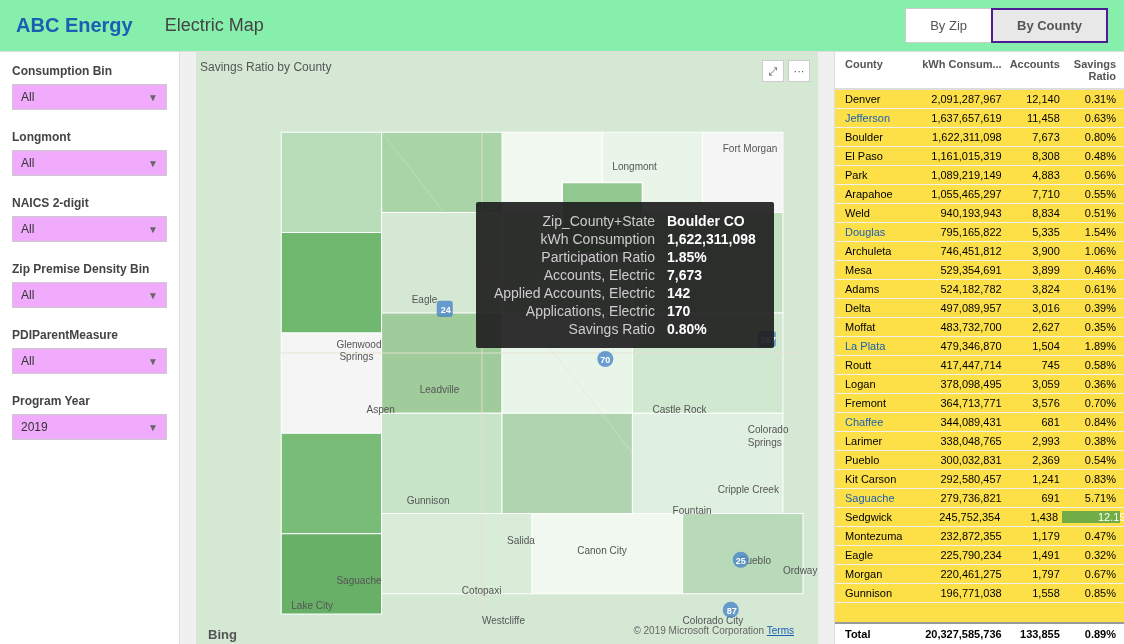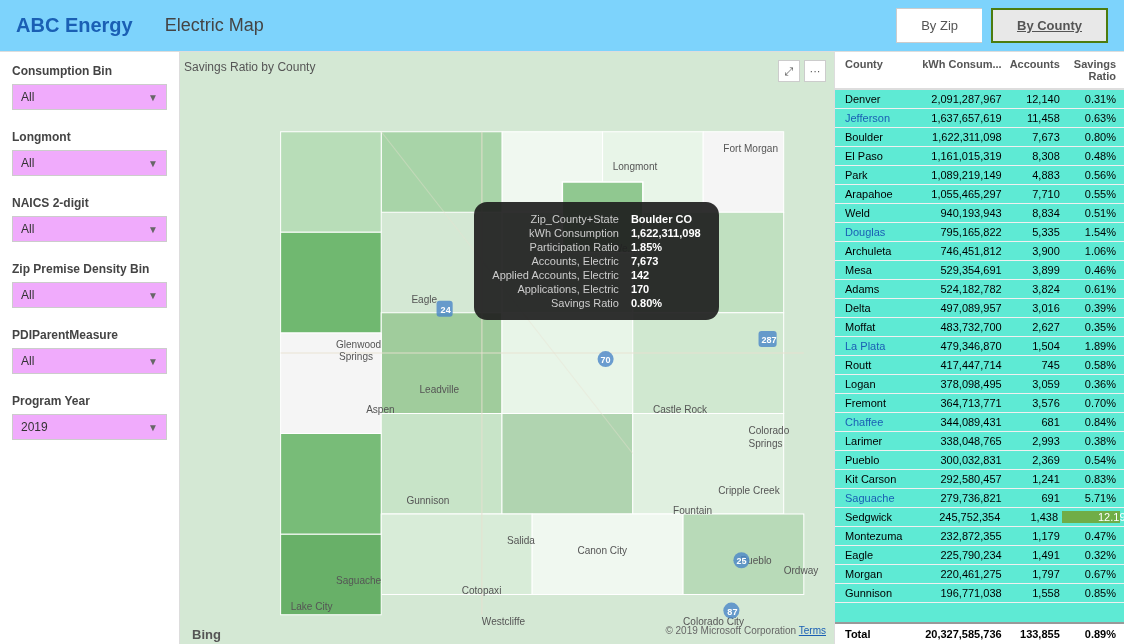--- a/index.html
+++ b/index.html
@@ -1,60 +1,60 @@
 <!DOCTYPE html>
 <html><head>
   <meta charset="utf-8">
   <style>
     * { box-sizing: border-box; margin: 0; padding: 0; }
     body { font-family: 'Segoe UI', Arial, sans-serif; font-size: 12px; background: #f0f0f0; width: 1124px; height: 644px; overflow: hidden; display: flex; flex-direction: column; }
 
     
-    .header { display: flex; align-items: center; background: #7dd3fc; padding: 8px 16px; border-bottom: 1px solid #ddd; height: 52px; }
+    .header { display: flex; align-items: center; background: #86efac; padding: 8px 16px; border-bottom: 1px solid #ddd; height: 52px; }
     .logo { color: #1a5fb4; font-size: 20px; font-weight: bold; margin-right: 32px; }
     .page-title { font-size: 18px; color: #444; flex: 1; }
-    .toggle-buttons { display: flex; gap: 9px; }
+    .toggle-buttons { display: flex; gap: 0; }
     .toggle-btn { padding: 8px 24px; border: 1px solid #ccc; background: white; cursor: pointer; font-size: 13px; color: #555; }
-    .toggle-btn.active { background: #e8e8e8; font-weight: 600; border: 2px solid #4d7c0f; text-decoration: underline; }
+    .toggle-btn.active { background: #e8e8e8; font-weight: 600; border: 2px solid #4c1d95; }
     .toggle-btn:first-child { border-right: none; }
 
     
-    .main { display: flex; flex: 1; overflow: hidden; }
+    .main { display: flex; flex: 1; overflow: hidden; gap: 16px; }
 
     
     .sidebar { width: 180px; background: white; border-right: 1px solid #ddd; padding: 12px; overflow-y: auto; flex-shrink: 0; }
     .filter-group { margin-bottom: 20px; }
     .filter-label { font-size: 12px; color: #444; font-weight: 600; margin-bottom: 6px; }
     .filter-select { width: 100%; border: 1px solid #ccc; padding: 5px 8px; background: #f0abfc; display: flex; justify-content: space-between; align-items: center; cursor: pointer; font-size: 12px; color: #333; }
     .chevron { color: #666; font-size: 10px; }
 
     
     .map-area { flex: 1; position: relative; background: #c8dfc8; overflow: hidden; }
     .map-header { position: absolute; top: 8px; left: 4px; font-size: 12px; color: #555; z-index: 10; }
     .map-controls { position: absolute; top: 8px; right: 8px; display: flex; gap: 4px; z-index: 10; }
     .map-ctrl-btn { background: white; border: 1px solid #ccc; width: 22px; height: 22px; display: flex; align-items: center; justify-content: center; cursor: pointer; font-size: 11px; color: #555; }
 
     
-    .map-tooltip { position: absolute; top: 150px; left: 45%; background: rgba(30,30,30,0.92); color: white; padding: 10px 14px; border-radius: 13px; font-size: 11px; z-index: 20; min-width: 200px; }
+    .map-tooltip { position: absolute; top: 150px; left: 45%; background: rgba(30,30,30,0.92); color: white; padding: 10px 14px; border-radius: 2px; font-size: 14px; z-index: 20; min-width: 200px; }
     .map-tooltip table { border-collapse: collapse; width: 100%; }
     .map-tooltip td { padding: 1px 4px; }
     .map-tooltip td:first-child { color: #ccc; text-align: right; }
     .map-tooltip td:last-child { color: white; font-weight: bold; padding-left: 8px; }
 
     
     .map-svg { position: absolute; top: 0; left: 0; width: 100%; height: 100%; }
 
     
     .bing-watermark { position: absolute; bottom: 2px; left: 12px; font-size: 11px; color: #555; display: flex; align-items: center; gap: 4px; }
     .bing-logo { font-weight: bold; font-size: 13px; }
-    .copyright-text { position: absolute; bottom: 8px; right: 8px; font-size: 10px; color: #666; }
+    .copyright-text { position: absolute; bottom: 8px; right: 24px; font-size: 10px; color: #666; }
     .copyright-link { color: #1a5fb4; text-decoration: underline; }
 
     
-    .table-area { width: 290px; background: #5eead4; border-left: 1px solid #ddd; overflow: hidden; display: flex; flex-direction: column; flex-shrink: 0; }
+    .table-area { width: 290px; background: #fde047; border-left: 1px solid #ddd; overflow: hidden; display: flex; flex-direction: column; flex-shrink: 0; }
     .table-header-row { display: flex; background: white; border-bottom: 2px solid #ddd; padding: 6px 4px; font-size: 11px; font-weight: 600; color: #555; flex-shrink: 0; }
     .col-county { width: 72px; padding-left: 6px; }
     .col-kwh { width: 100px; text-align: right; padding-right: 4px; }
     .col-accounts { width: 60px; text-align: right; padding-right: 4px; }
     .col-savings { width: 58px; text-align: right; padding-right: 4px; }
     .table-body { overflow-y: auto; flex: 1; }
     .table-row { display: flex; padding: 3px 4px; border-bottom: 1px solid #f0f0f0; align-items: center; }
     .table-row .col-county { font-size: 11px; }
     .table-row .col-kwh { font-size: 11px; text-align: right; padding-right: 4px; }
     .table-row .col-accounts { font-size: 11px; text-align: right; padding-right: 4px; }

